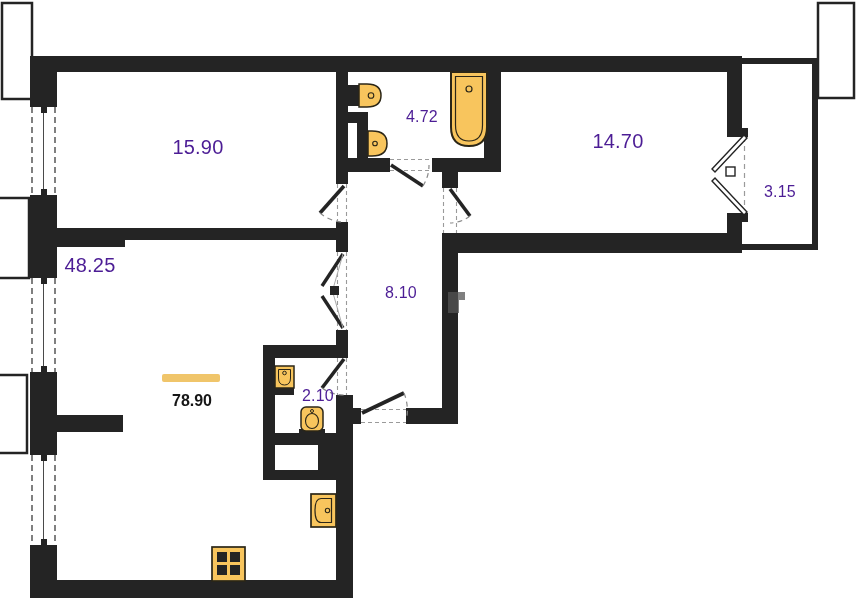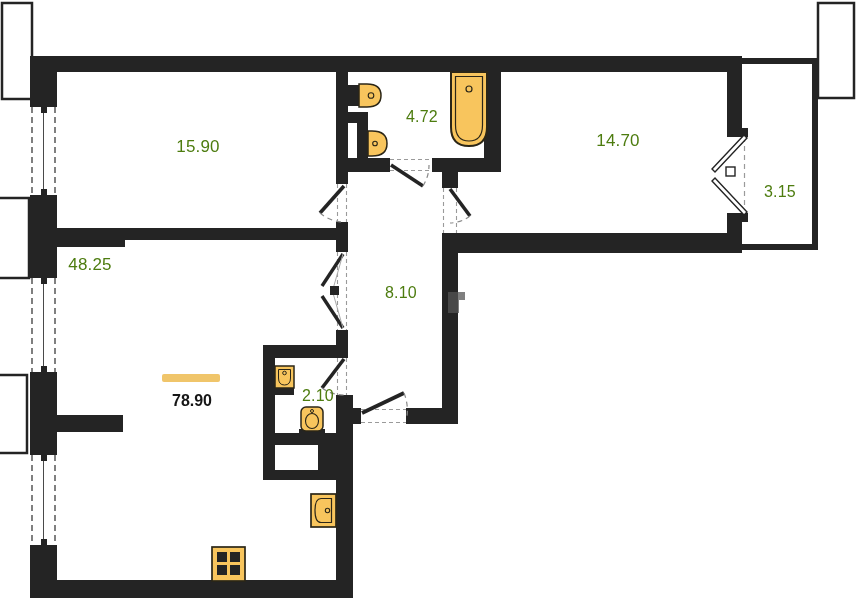--- a/index.html
+++ b/index.html
@@ -1,21 +1,21 @@
 <!DOCTYPE html>
 <html><head>
 <meta charset="utf-8">
 <style>
   html,body{margin:0;padding:0;background:#ffffff;}
   #stage{position:relative;width:856px;height:600px;background:#ffffff;overflow:hidden;
          font-family:"Liberation Sans",sans-serif;}
   #plan-svg{position:absolute;left:0;top:0;}
-  .room-label{position:absolute;transform:translate(-50%,-50%);color:#4d7c0f;
+  .room-label{position:absolute;transform:translate(-50%,-50%);color:#4c1d95;
               font-size:16px;letter-spacing:.2px;white-space:nowrap;}
-  .room-label.big{font-size:17px;}
+  .room-label.big{font-size:20px;}
   .total-label{position:absolute;transform:translate(-50%,-50%);color:#161616;
                font-size:16px;font-weight:bold;white-space:nowrap;}
   .total-bar{position:absolute;left:162px;top:374px;width:58px;height:8px;
              background:#F0C56A;border-radius:2px;}
 </style>
 </head>
 <body>
 
 <div id="stage">
 

